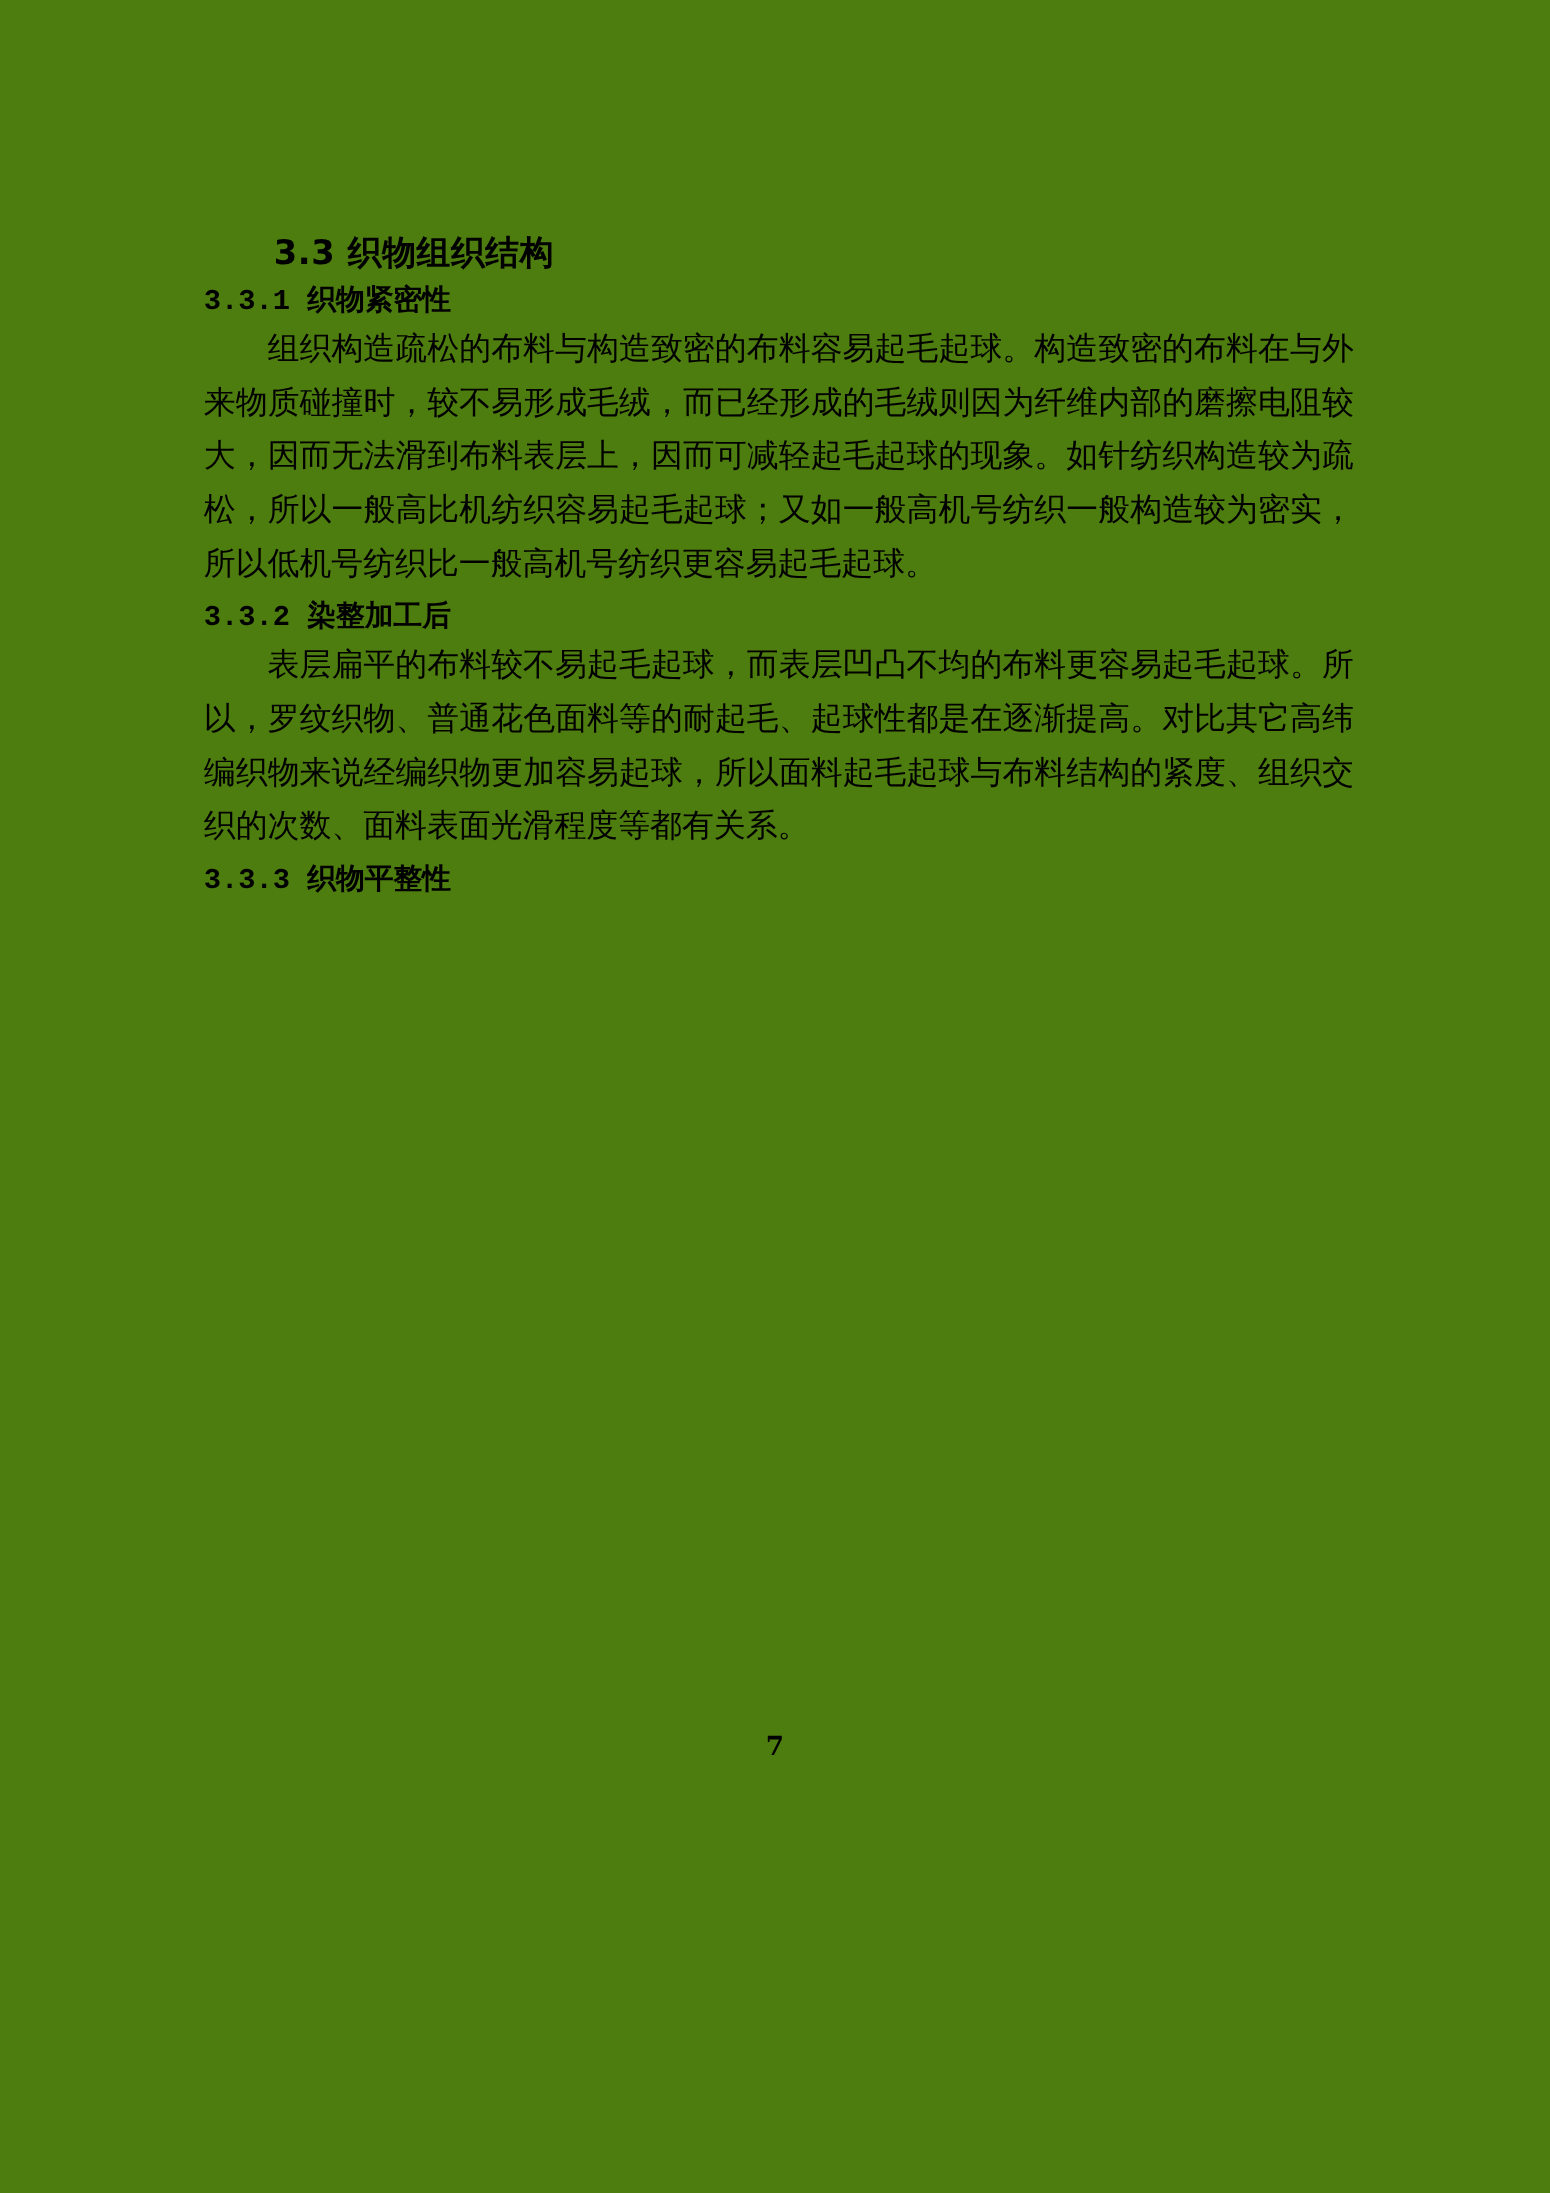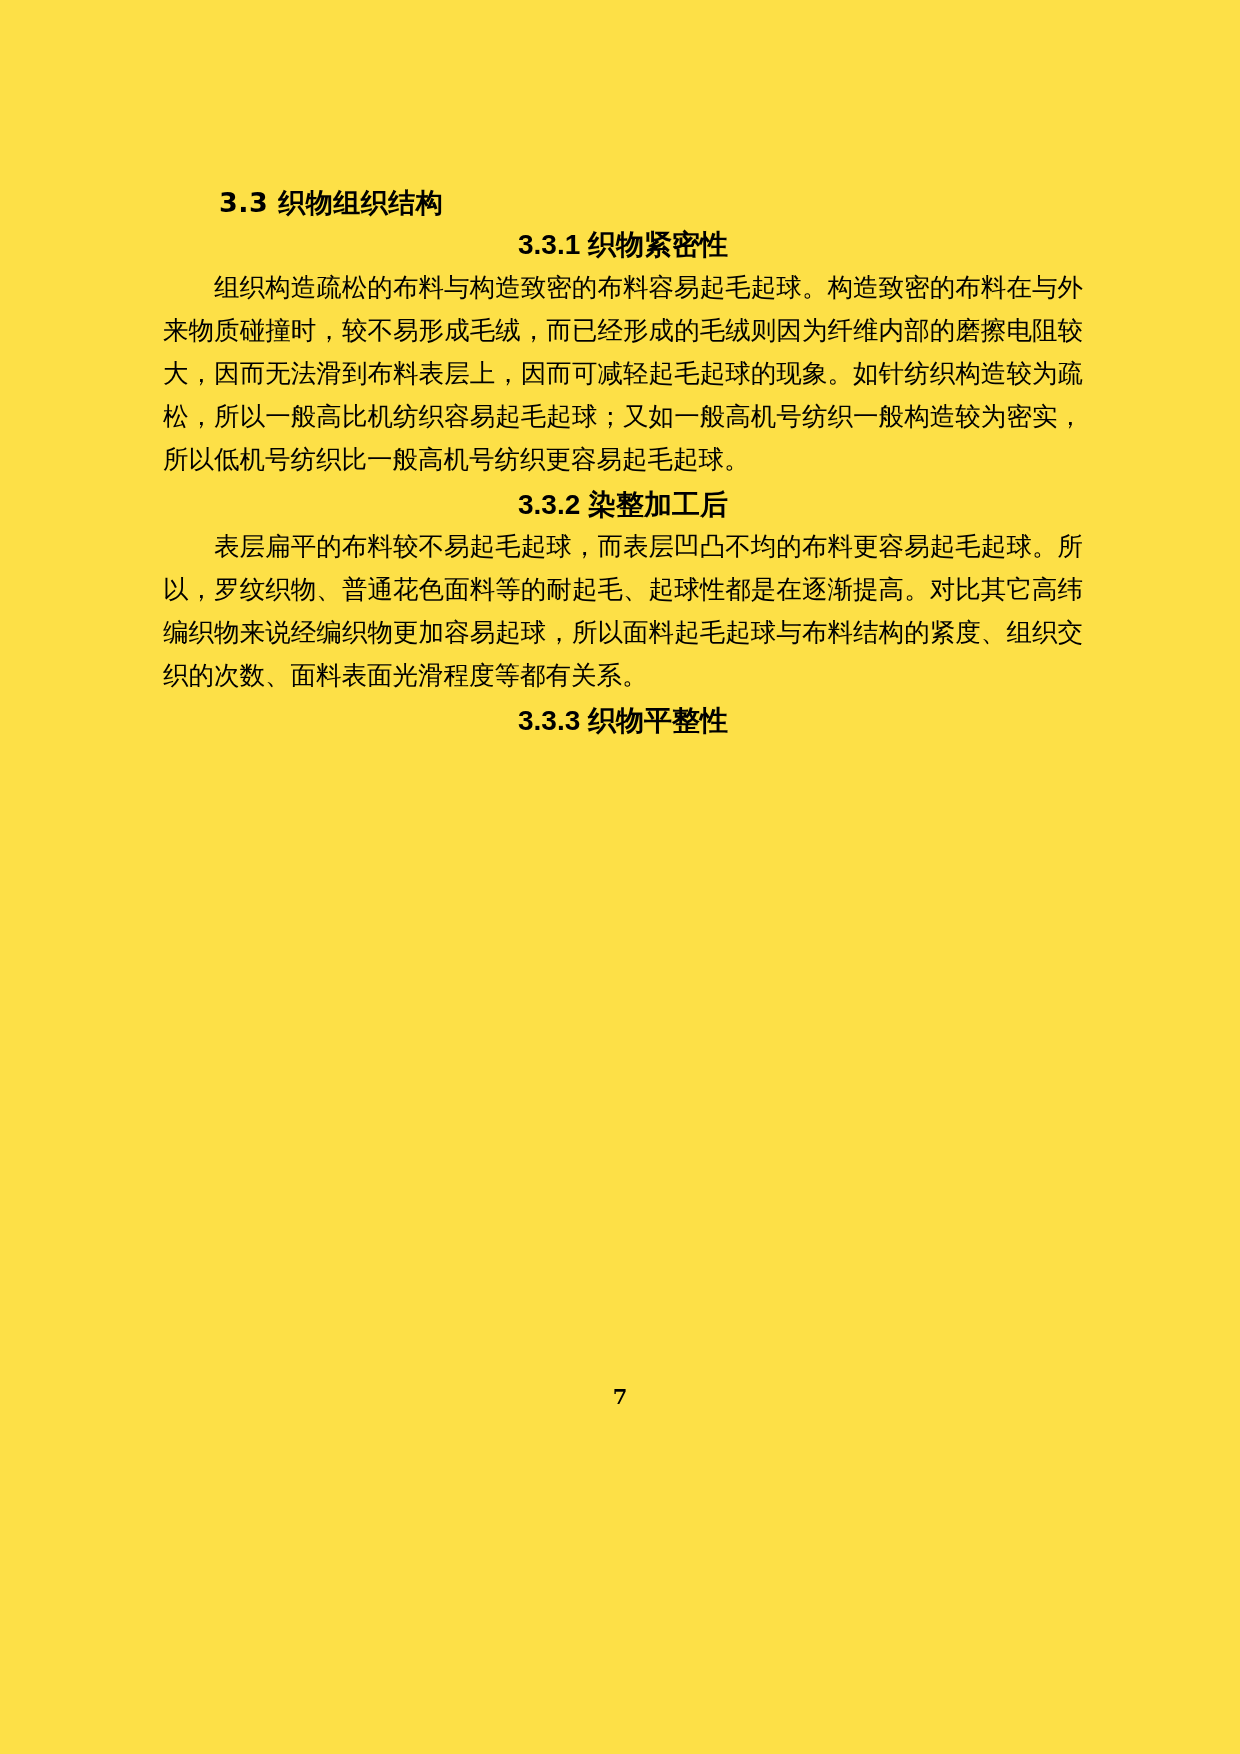--- a/index.html
+++ b/index.html
@@ -13,48 +13,47 @@
     position: relative;
     font-family: "DejaVu Sans", sans-serif;
     color: #000000;
   }
   .page {
     position: absolute;
     left: 0;
     top: 0;
     width: 1240px;
     height: 1754px;
-    background: #fde047;
+    background: #4d7c0f;
   }
   .content {
     position: absolute;
     left: 163px;
     top: 185px;
     width: 920px;
   }
   .section-title {
     font-family: "DejaVu Sans", sans-serif;
     font-weight: bold;
     font-size: 27px;
     line-height: 1.35;
     margin: 0 0 6px 0;
     padding-left: 56px;
     letter-spacing: 0.5px;
   }
   .sub-title {
-    font-family: Liberation Sans, sans-serif;
+    font-family: Liberation Mono, monospace;
     font-weight: bold;
-    font-size: 28px;
+    font-size: 23px;
     line-height: 1.3;
     margin: 6px 0 2px 0;
     letter-spacing: 0px;
-    text-align: center;
   }
   .para {
-    font-family: Liberation Serif, serif;
+    font-family: Liberation Mono, monospace;
     font-size: 25.5px;
     line-height: 43px;
     margin: 0 0 2px 0;
     text-align: justify;
     text-justify: inter-ideograph;
     text-indent: 2em;
     letter-spacing: 0px;
   }
   .page-number {
     position: absolute;

